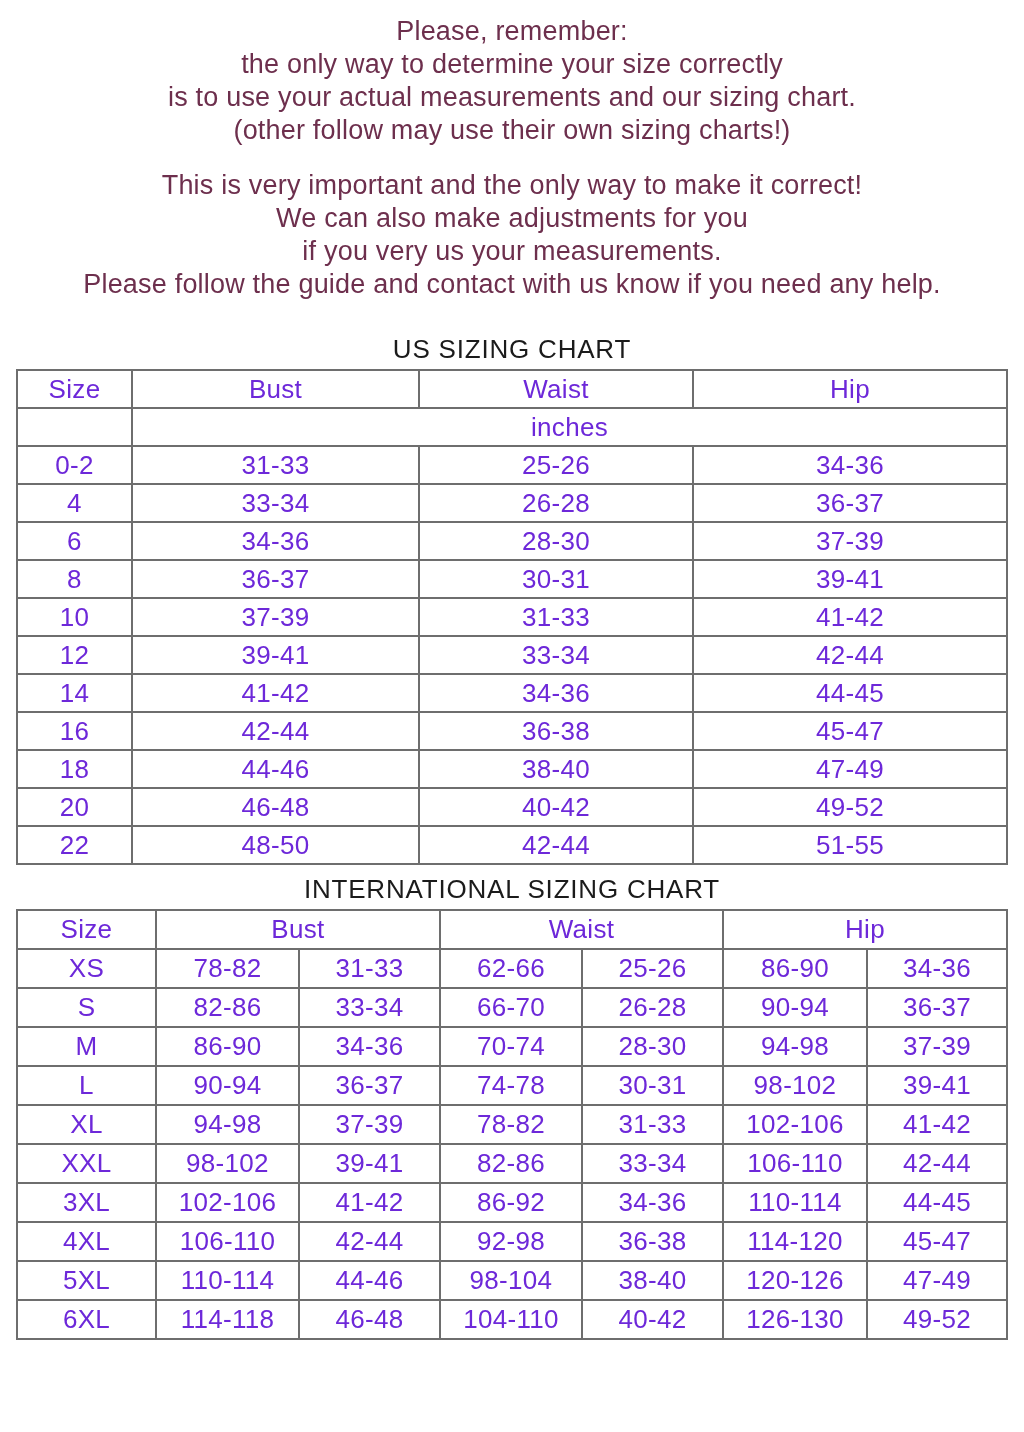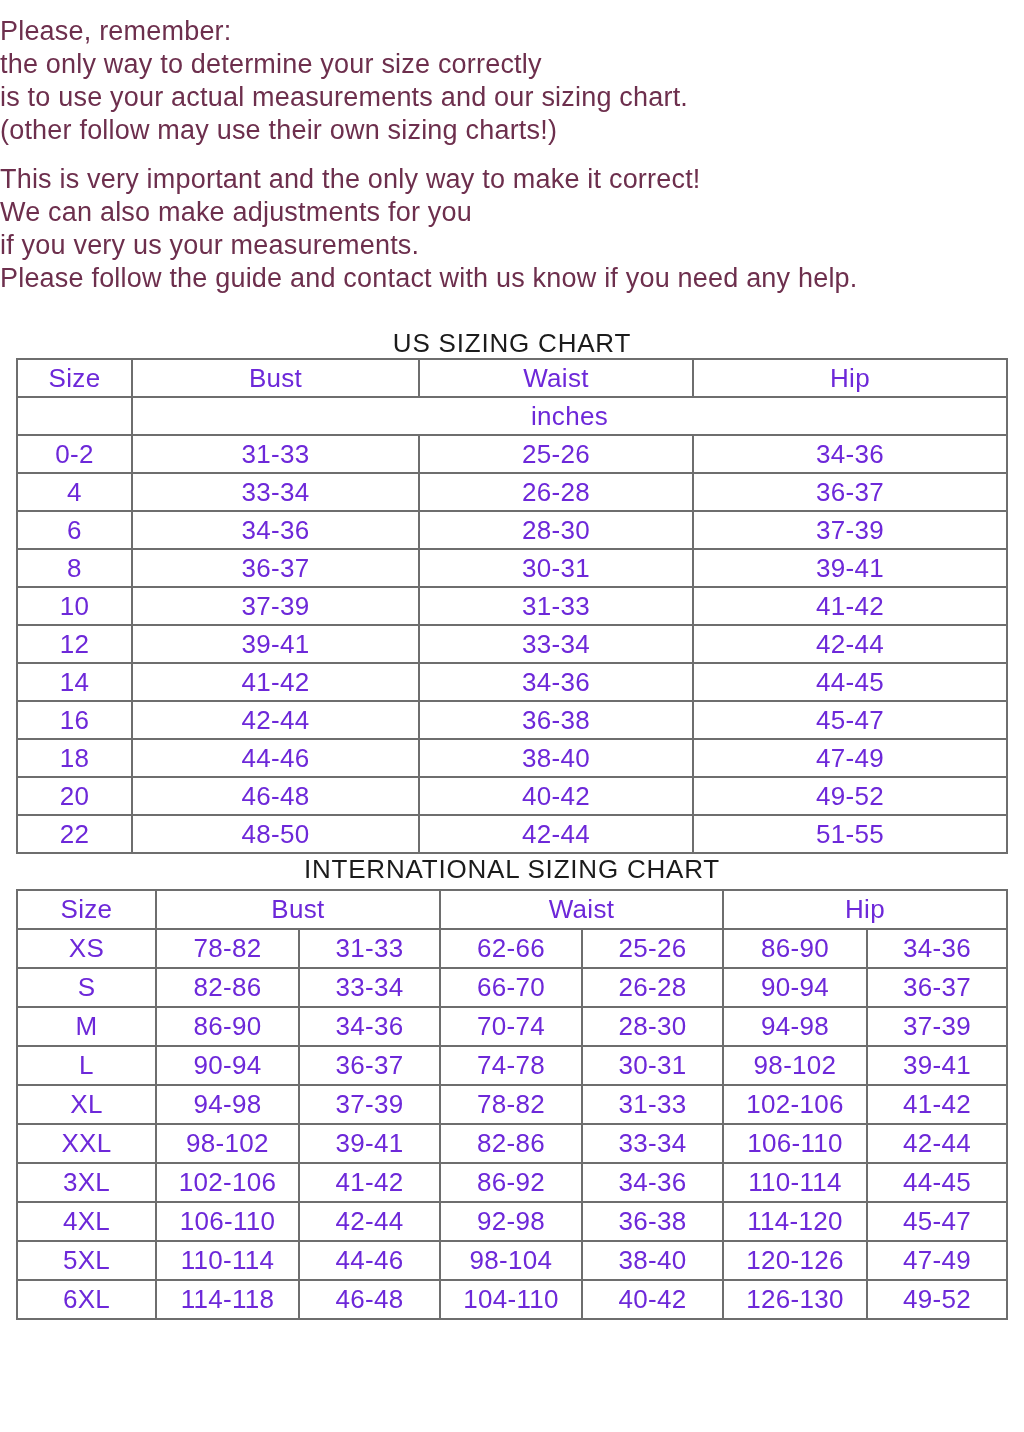--- a/index.html
+++ b/index.html
@@ -15,42 +15,43 @@
   }
   .page {
     width: 1024px;
     min-height: 1432px;
     background: #ffffff;
     overflow: hidden;
   }
   
   .intro {
     padding-top: 15px;
+    text-align: center;
     color: #6d2f4d;
     font-size: 27px;
     line-height: 33px;
     font-weight: 300;
     letter-spacing: 0.2px;
   }
   .intro p { margin: 0; }
-  .intro p + p { margin-top: 16px; }
+  .intro p + p { margin-top: 22px; }
   .intro .line { display: block; white-space: nowrap; }
 
   
   .chart-title {
     text-align: center;
     font-size: 26px;
     line-height: 30px;
     font-weight: 400;
     color: #1b1b1b;
     letter-spacing: 0.8px;
     margin: 0;
   }
-  .us-title   { margin-top: 33px; }
-  .intl-title {  margin-bottom: 5px; }
+  .us-title   { margin-top: 33px; margin-bottom: 5px; }
+  .intl-title { margin-top: 9px;  margin-bottom: 5px; }
 
   
   table {
     border-collapse: collapse;
     table-layout: fixed;
     width: 990px;
     margin: 0 auto;
     color: #6d28d9;
   }
   th, td {

